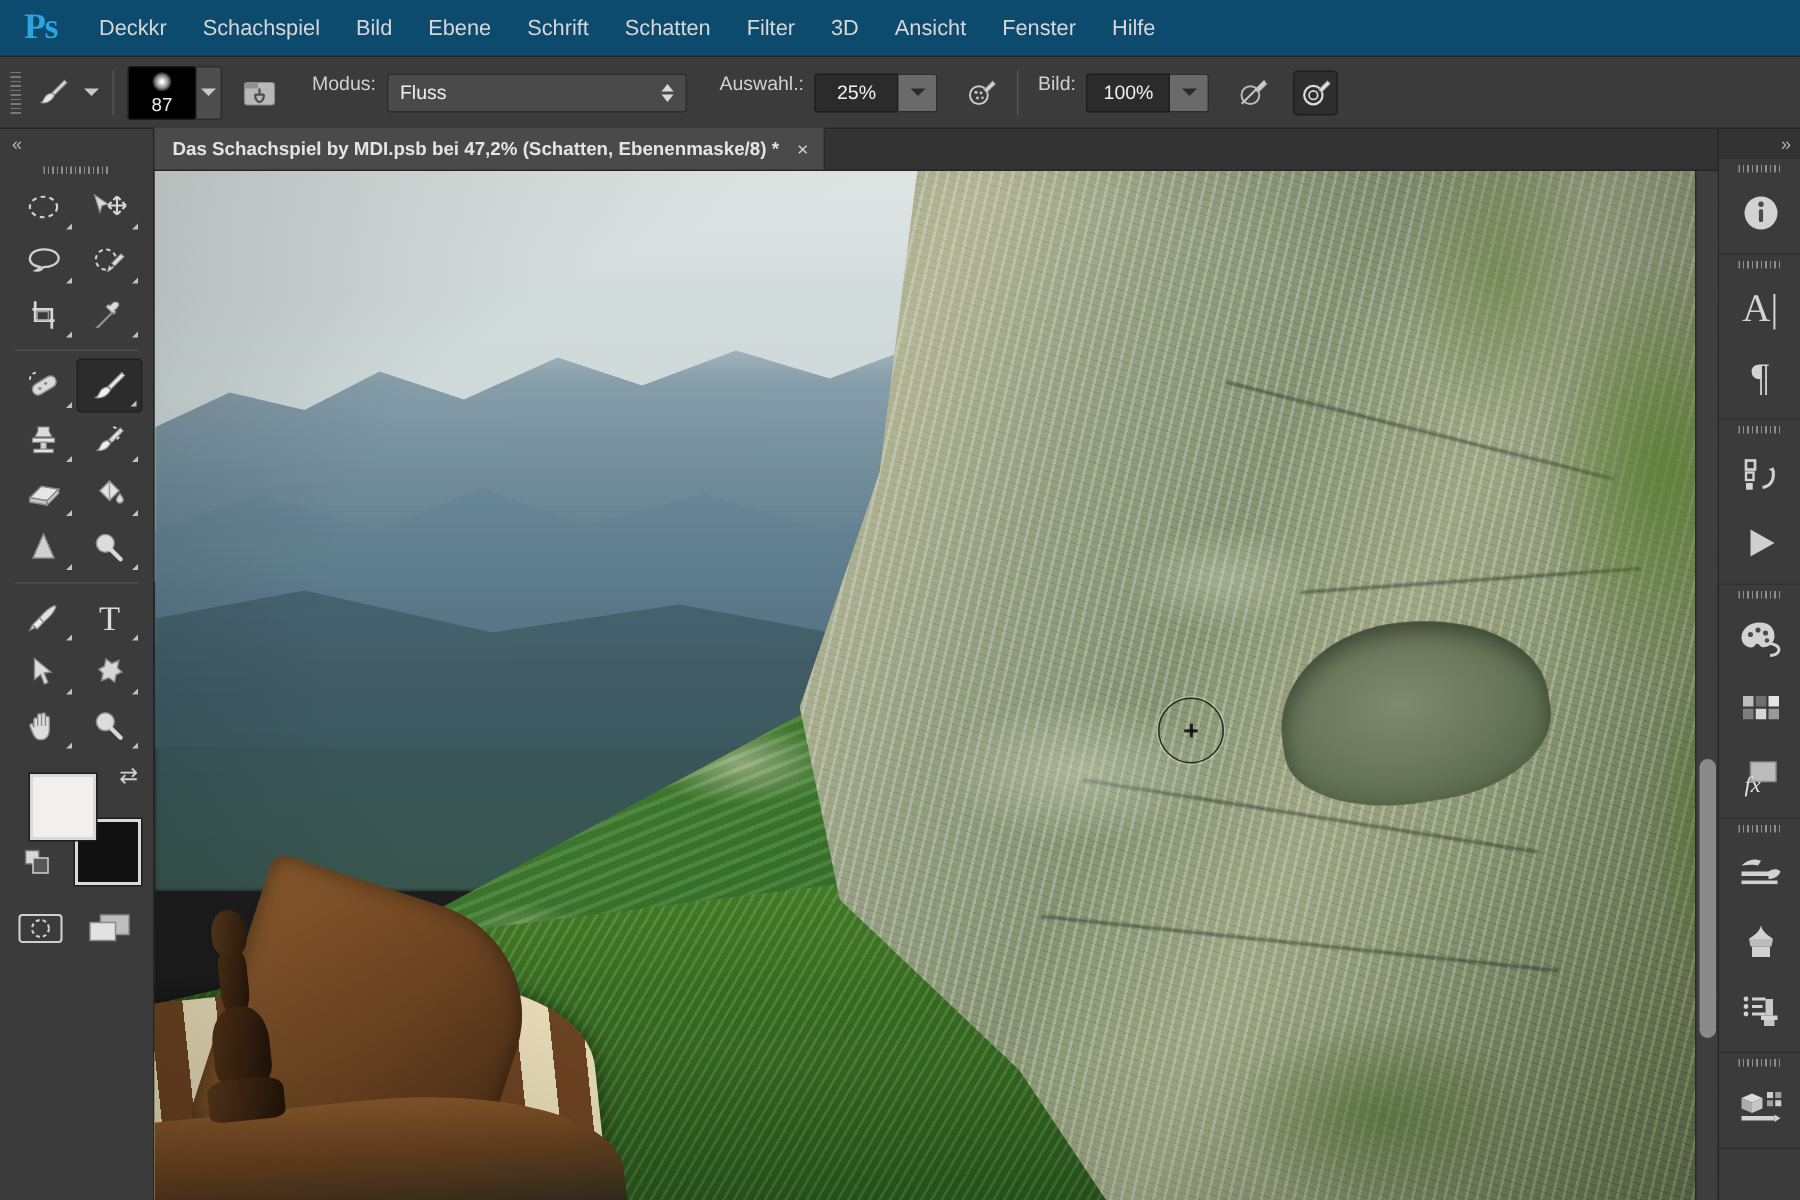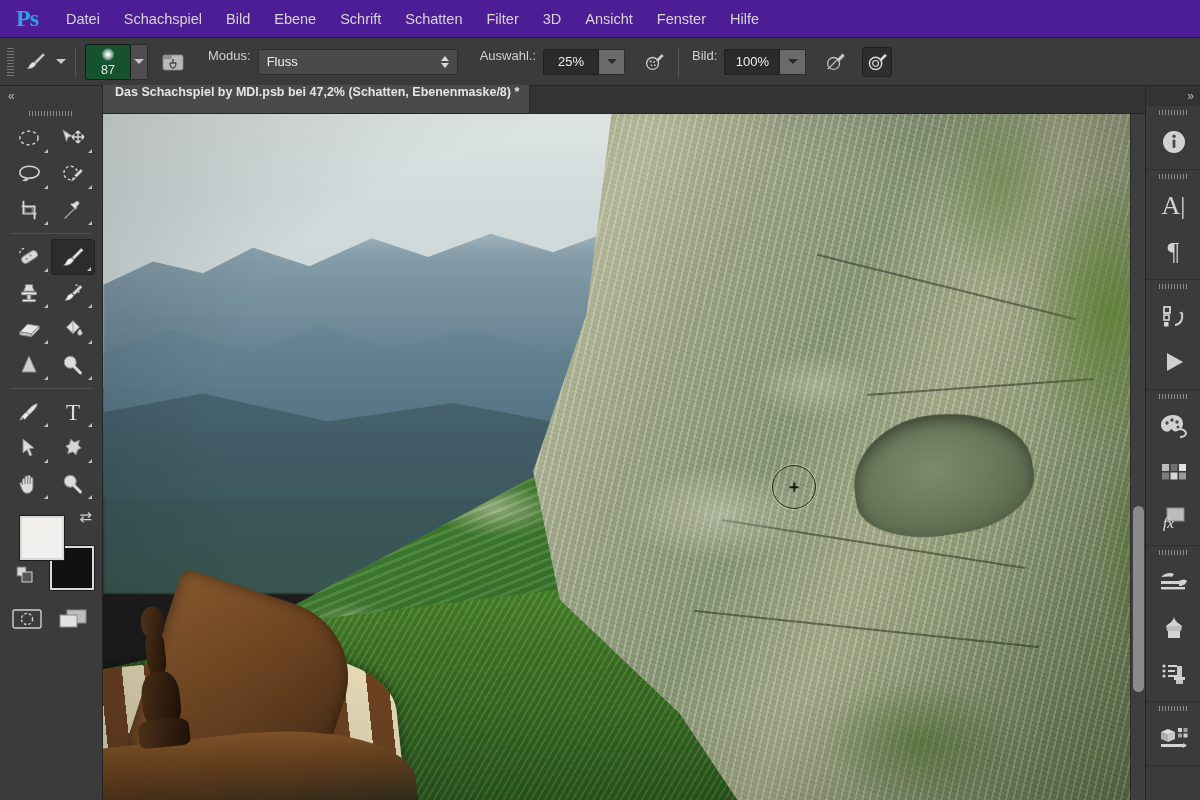--- a/index.html
+++ b/index.html
@@ -7,21 +7,21 @@
     width:1200px; height:800px; overflow:hidden;
     background:#2b2b2b;
     font-family:"Liberation Sans", sans-serif;
     -webkit-font-smoothing:antialiased;
   }
   #app { position:relative; width:1200px; height:800px; }
 
   
   .menubar {
     position:absolute; left:0; top:0; width:1200px; height:38px;
-    background:#4c1d95;
+    background:#0c4a6e;
     display:flex; align-items:center;
     border-bottom:1px solid #252525;
   }
   .ps-logo {
     width:54px; height:38px; display:flex; align-items:center; justify-content:center;
     color:#2ea3df; font-weight:bold; font-size:24px; letter-spacing:-1px;
     font-family:"Liberation Serif", serif;
   }
   .menu-item {
     padding:0 12px; height:38px; line-height:38px;
@@ -45,21 +45,21 @@
 
   .tool-icon-btn {
     width:32px; height:32px; display:flex; align-items:center; justify-content:center;
   }
   .tri-down {
     width:0;height:0;border-left:5px solid transparent;border-right:5px solid transparent;
     border-top:5px solid #c8c8c8; margin-left:4px;
   }
 
   .brush-preview {
-    width:46px; height:36px; background:#14532d; border:1px solid #1b1b1b;
+    width:46px; height:36px; background:#000000; border:1px solid #1b1b1b;
     border-radius:2px; position:relative; display:flex; flex-direction:column;
     align-items:center; justify-content:flex-end;
   }
   .brush-dot {
     position:absolute; top:3px; left:50%; transform:translateX(-50%);
     width:13px;height:13px;border-radius:50%;
     background:radial-gradient(circle,#fff 8%,rgba(255,255,255,.55) 45%,rgba(255,255,255,0) 75%);
   }
   .brush-num { font-size:12.5px; color:#e8e8e8; margin-bottom:2px; position:relative; z-index:2; }
   .brush-arrow-btn {
@@ -145,21 +145,21 @@
 
   
   .tabbar {
     position:absolute; left:103px; top:86px; width:1042px; height:28px;
     background:#333; border-bottom:1px solid #252525;
     display:flex; align-items:flex-end;
   }
   .doc-tab {
     height:28px; background:#4a4a4a; border-right:1px solid #2a2a2a;
     display:flex; align-items:center; padding:0 10px 0 12px; gap:12px;
-    color:#e4e4e4; font-size:12.5px; font-weight:bold; white-space:nowrap;flex-direction:column;
+    color:#e4e4e4; font-size:12.5px; font-weight:bold; white-space:nowrap;
   }
   .tab-close { color:#d2d2d2; font-size:13px; font-weight:normal; }
 
   
   .canvas-wrap {
     position:absolute; left:103px; top:114px; width:1042px; height:686px;
     overflow:hidden; background:#1d1d1d;
   }
   .canvas-img { position:absolute; inset:0; }
 
@@ -350,21 +350,21 @@
 </style>
 </head>
 <body>
 
 <div id="app">
 
   <div class="menubar">
     <div class="ps-logo">
       <span>Ps</span>
     </div>
-    <div class="menu-item">Datei</div>
+    <div class="menu-item">Deckkr</div>
     <div class="menu-item">Schachspiel</div>
     <div class="menu-item">Bild</div>
     <div class="menu-item">Ebene</div>
     <div class="menu-item">Schrift</div>
     <div class="menu-item">Schatten</div>
     <div class="menu-item">Filter</div>
     <div class="menu-item">3D</div>
     <div class="menu-item">Ansicht</div>
     <div class="menu-item">Fenster</div>
     <div class="menu-item">Hilfe</div>

